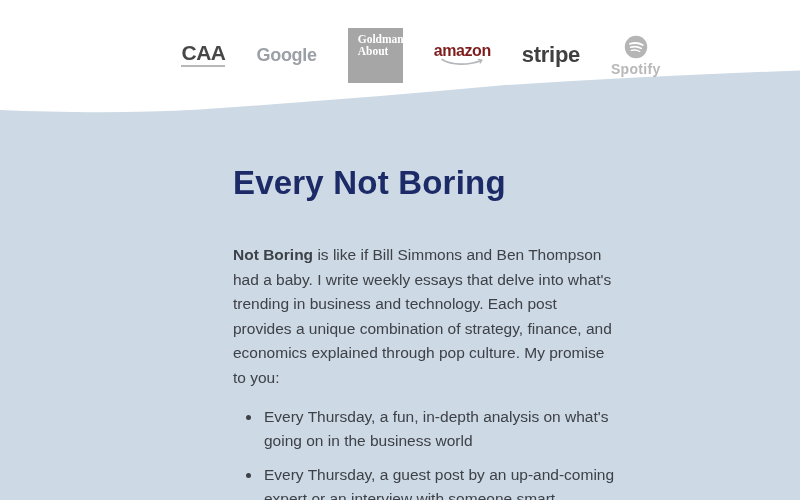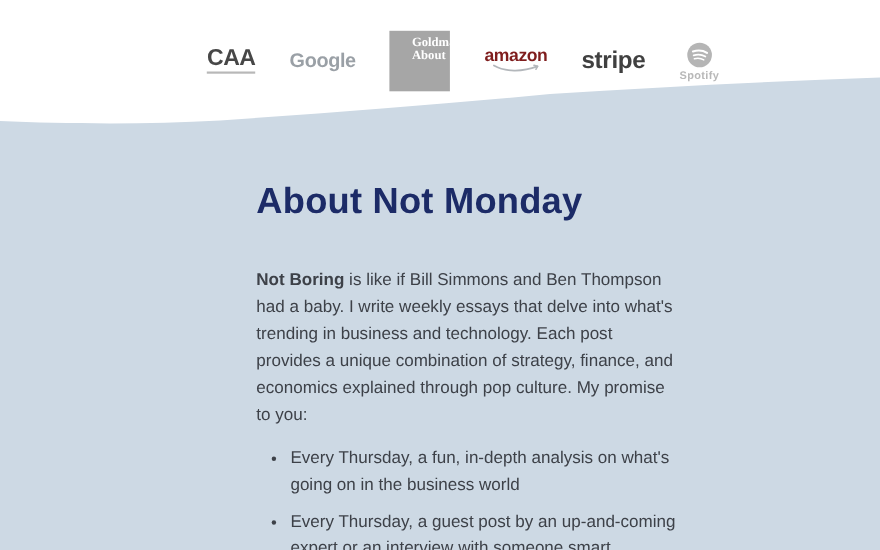--- a/index.html
+++ b/index.html
@@ -24,30 +24,30 @@
 
   .airbnb-label{font-size:15px;font-weight:500;color:#9a9a9a;letter-spacing:.2px;margin-top:1px;}
 
   .caa-text{font-size:21px;font-weight:700;color:#474747;letter-spacing:-.5px;line-height:20px;}
   .caa-line{width:44px;height:2px;background:#9a9a9a;margin-top:2px;opacity:.7;}
 
   .google-text{font-size:18px;font-weight:700;color:#9aa0a6;letter-spacing:-.3px;}
 
   .gs-box{
     width:55px;height:55px;background:#a6a6a6;box-sizing:border-box;
-    padding:5px 0 0 20px;text-align:left;
+    padding:5px 0 0 10px;text-align:left;
     font-family:"Liberation Serif","DejaVu Serif",serif;
     font-weight:700;font-size:11.5px;line-height:12px;color:#ffffff;
   }
 
   .amazon-text{font-size:16px;font-weight:700;color:#7f1d1d;letter-spacing:-.4px;line-height:15px;}
 
   .stripe-text{font-size:22px;font-weight:700;color:#404040;letter-spacing:-.3px;}
 
-  .spotify-label{font-size:10px;font-weight:600;color:#b8b8b8;letter-spacing:.3px;margin-top:0px;}
+  .spotify-label{font-size:14px;font-weight:600;color:#b8b8b8;letter-spacing:.3px;margin-top:0px;}
 
   
   .about{position:absolute;left:233px;top:163px;width:382px;color:#3d4148;}
   .about h1{
     margin:0;font-size:33px;line-height:40px;font-weight:700;
     color:#1c2b67;letter-spacing:.2px;
   }
   .about .intro{margin:40px 0 0 0;font-size:15.5px;line-height:24.6px;}
   .about .intro b{font-weight:700;}
   .about ul{margin:14px 0 0 0;padding:0 0 0 29px;list-style:disc;}
@@ -104,21 +104,21 @@
         <path d="M8.5,11.6 C13.2,10.2 18.6,10.7 22.2,12.9" fill="none" stroke="#ffffff" stroke-width="2" stroke-linecap="round"></path>
         <path d="M9.2,15.3 C13.1,14.2 17.4,14.6 20.6,16.5" fill="none" stroke="#ffffff" stroke-width="1.7" stroke-linecap="round"></path>
         <path d="M9.9,18.7 C13,17.9 16.4,18.2 19.1,19.8" fill="none" stroke="#ffffff" stroke-width="1.4" stroke-linecap="round"></path>
       </svg>
       <span class="spotify-label">Spotify</span>
     </div>
 
   </div>
 
   <div class="about">
-    <h1>About Not Monday</h1>
+    <h1>Every Not Boring</h1>
     <p class="intro"><b>Not Boring</b><span> is like if Bill Simmons and Ben Thompson had a baby. I write weekly essays that delve into what's trending in business and technology. Each post provides a unique combination of strategy, finance, and economics explained through pop culture. My promise to you:</span></p>
     <ul>
       <li>Every Thursday, a fun, in-depth analysis on what's going on in the business world</li>
       <li>Every Thursday, a guest post by an up-and-coming expert or an interview with someone smart</li>
 
     </ul>
   </div>
 
 </div>
 

